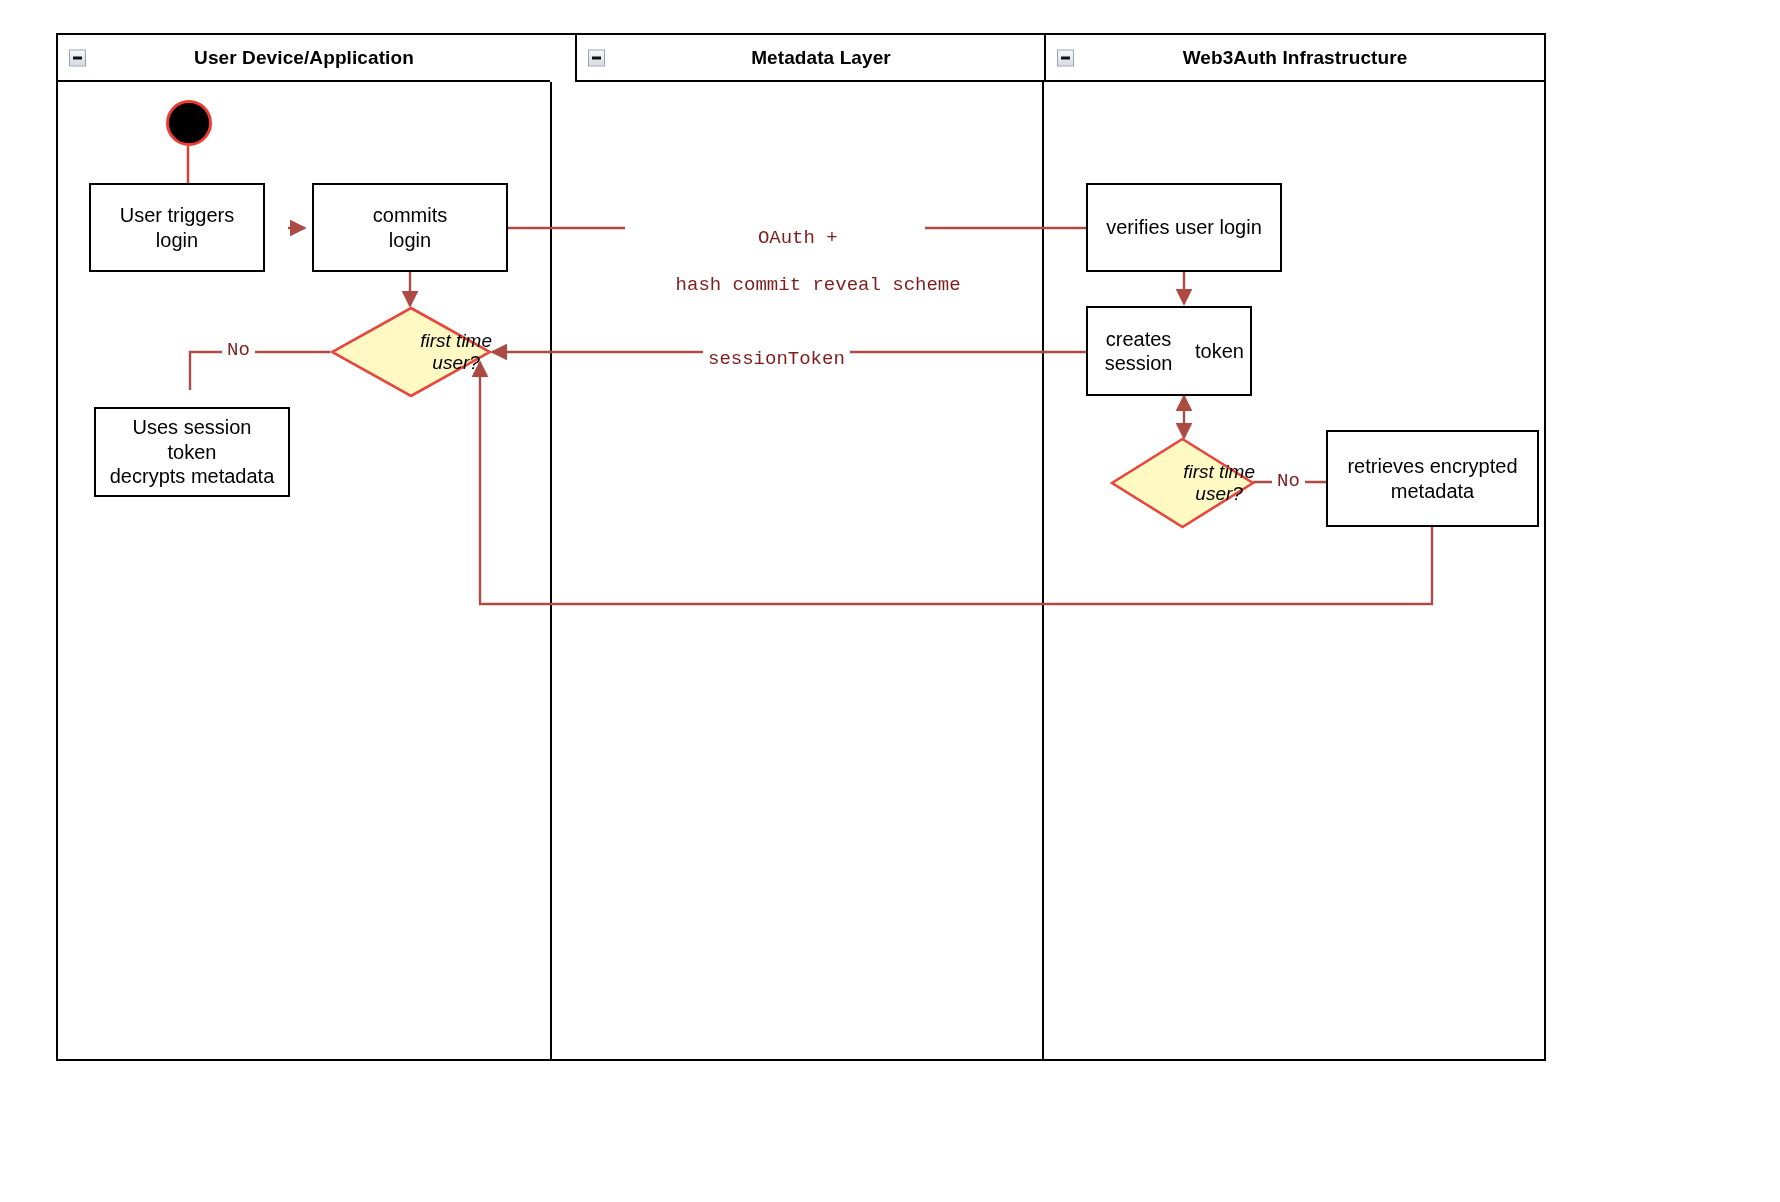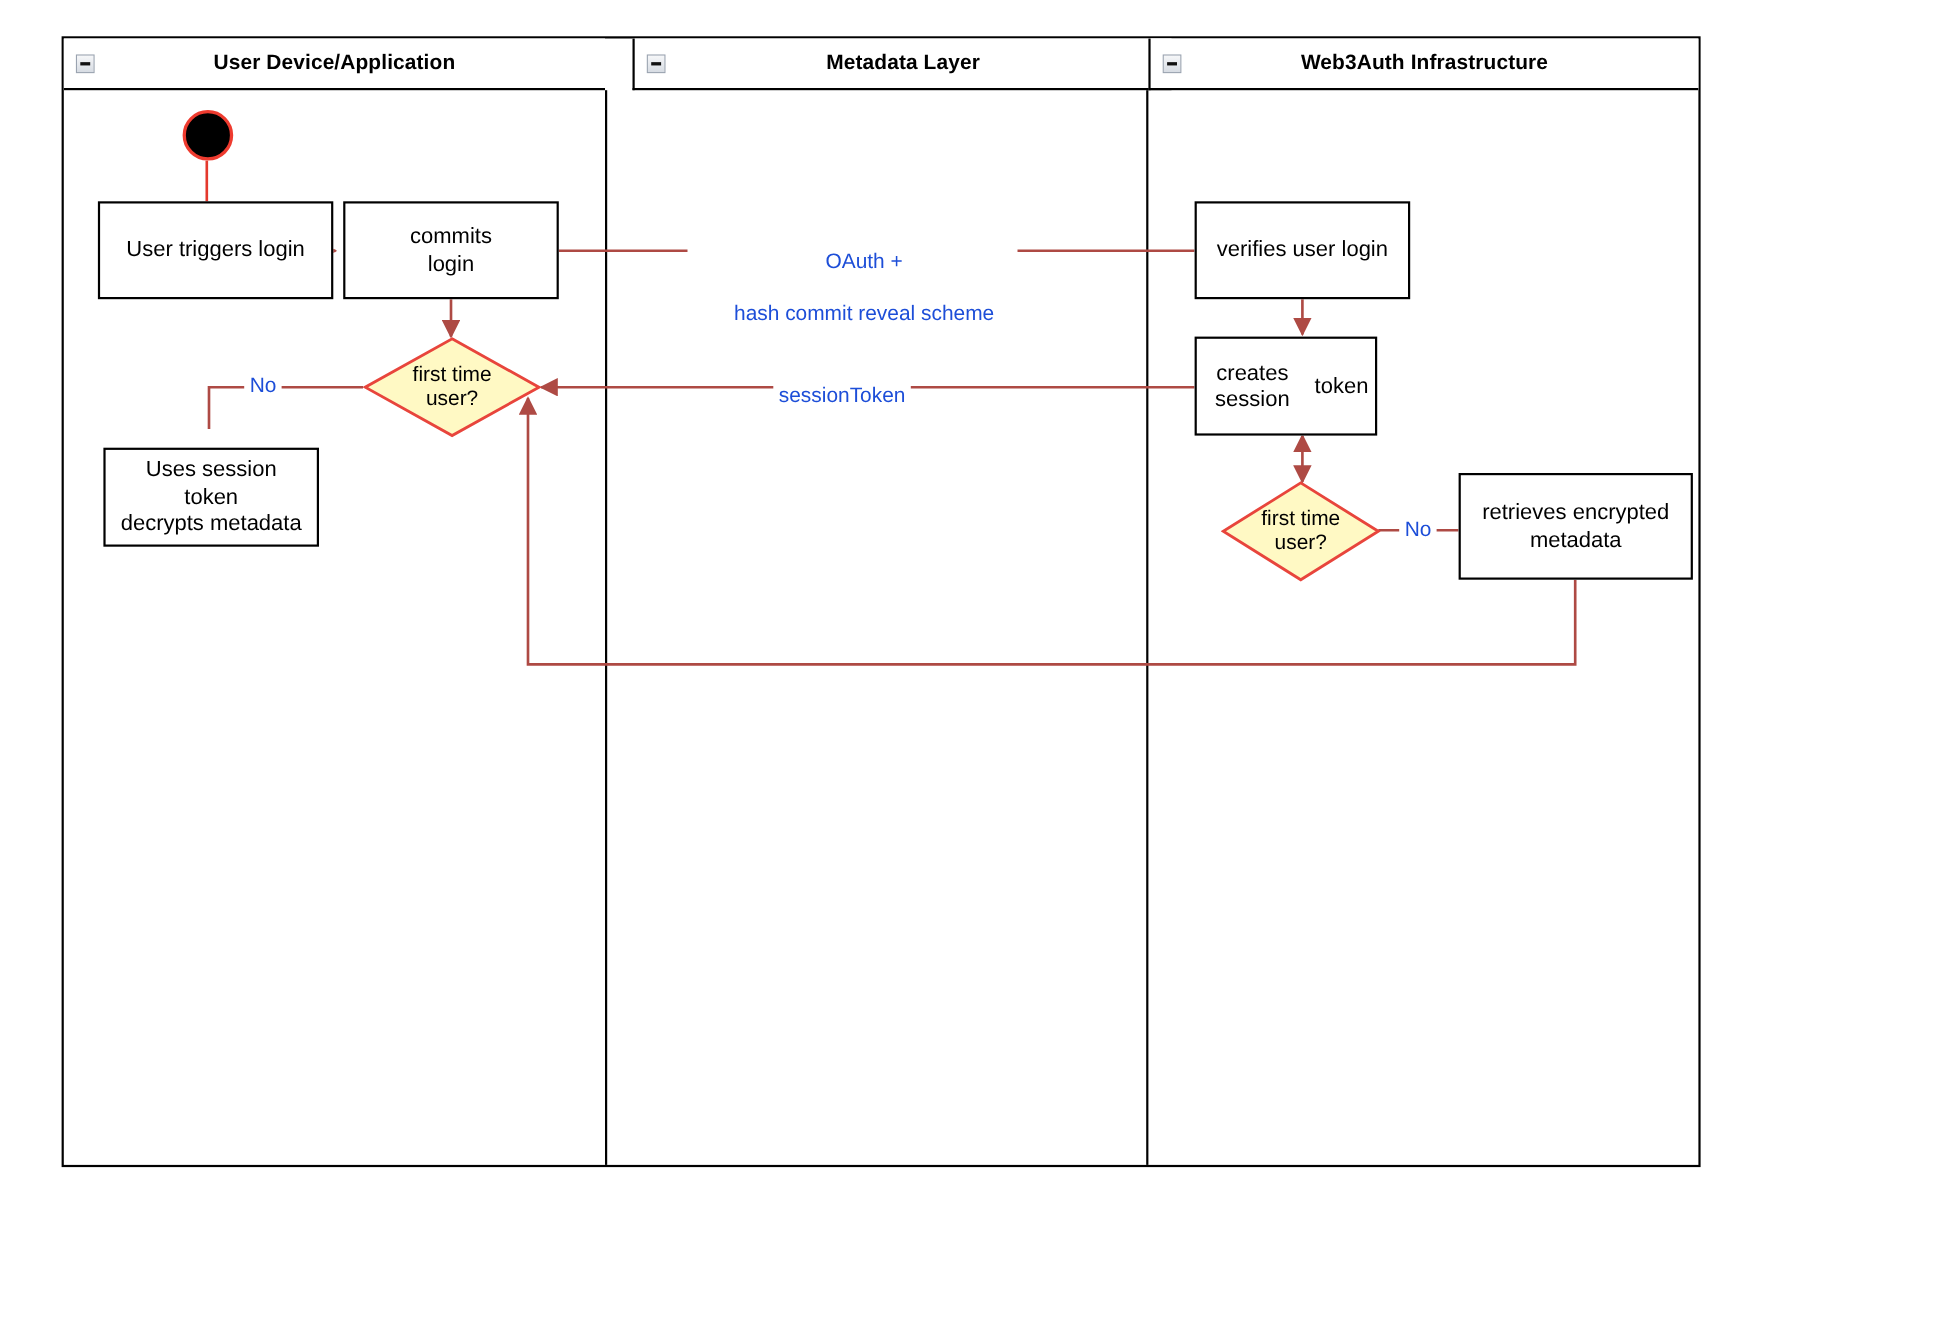--- a/index.html
+++ b/index.html
@@ -21,30 +21,30 @@
 
   
   .act{position:absolute;box-sizing:border-box;border:2px solid #000;background:#fff;
        display:flex;align-items:center;justify-content:center;text-align:center;
        font-size:20px;color:#000;line-height:1.22;font-family:"Liberation Sans", sans-serif;}
   .act span{display:block;padding:0 6px;}
 
   .start-node{position:absolute;border-radius:50%;background:#000;
               border:3px solid #ee3b2f;box-sizing:border-box;}
 
-  .diamond{position:absolute;display:flex;align-items:center;justify-content:center;}
+  .diamond{position:absolute;display:flex;align-items:center;justify-content:flex-end;font-style:italic;}
   .diamond svg{position:absolute;left:0;top:0;}
   .diamond .dlabel{position:relative;z-index:2;text-align:center;font-size:19px;
                    color:#000;line-height:1.18;font-family:"Liberation Sans", sans-serif;}
 
   
   #wires{position:absolute;left:0;top:0;width:1780px;height:1202px;pointer-events:none;}
 
-  .edge-label{position:absolute;font-size:19px;color:#1d4ed8;background:#fff;
-              font-family:Liberation Sans, sans-serif;text-align:center;line-height:1.25;
+  .edge-label{position:absolute;font-size:19px;color:#7f1d1d;background:#fff;
+              font-family:Liberation Mono, monospace;text-align:center;line-height:1.25;
               padding:0 5px;white-space:pre;}
 </style>
 </head>
 <body>
 
 <div id="canvas">
 
   <div class="pool" style="left:56px;top:33px;width:1490px;height:1028px;"></div>
 
   <div class="lane-head" style="left:58px;top:35px;width:492px;height:47px;">
@@ -96,21 +96,21 @@
       <path d="M 1184 396 L 1184 438" marker-start="url(#arrow)" marker-end="url(#arrow)"></path>
 
       <path d="M 1253 482 L 1326 482"></path>
 
       <path d="M 1432 527 L 1432 604 L 480 604 L 480 362" marker-end="url(#arrow)"></path>
     </g>
   </svg>
 
   <div class="start-node" style="left:166px;top:100px;width:46px;height:46px;"></div>
 
-  <div class="act" style="left:89px;top:183px;width:214px;height:89px;">
+  <div class="act" style="left:89px;top:183px;width:176px;height:89px;">
     <span>User triggers login</span>
   </div>
 
   <div class="act" style="left:312px;top:183px;width:196px;height:89px;flex-direction:column;">
     <span>commits</span>
     <span>login</span>
   </div>
 
   <div class="diamond" style="left:330px;top:306px;width:162px;height:92px;">
     <svg width="162" height="92" viewBox="0 0 162 92">

